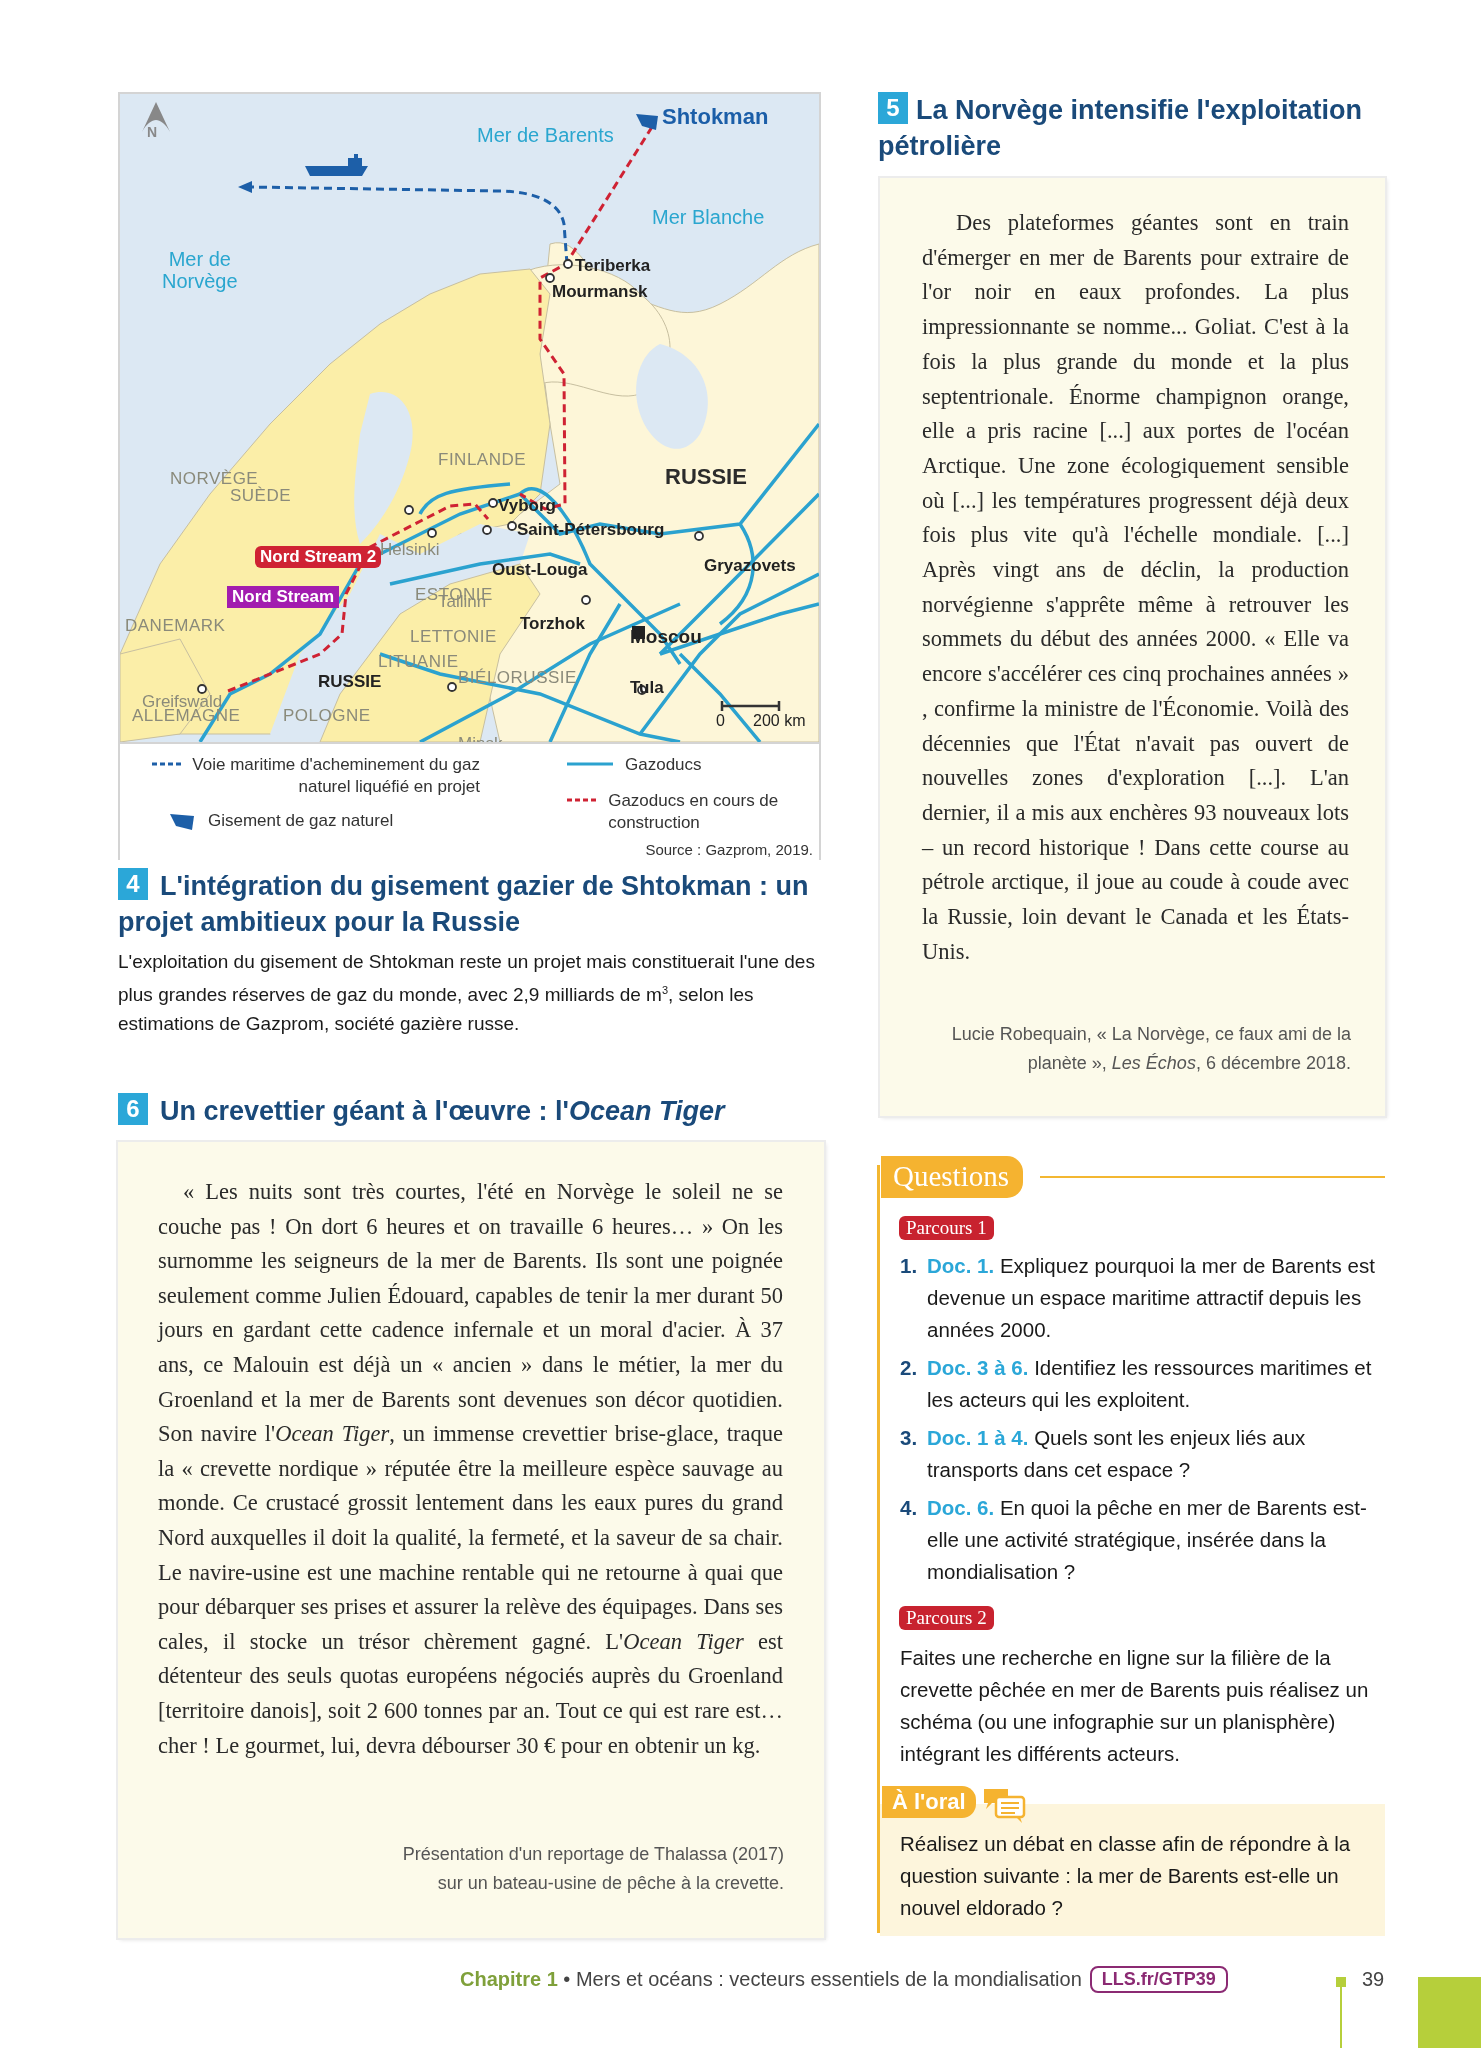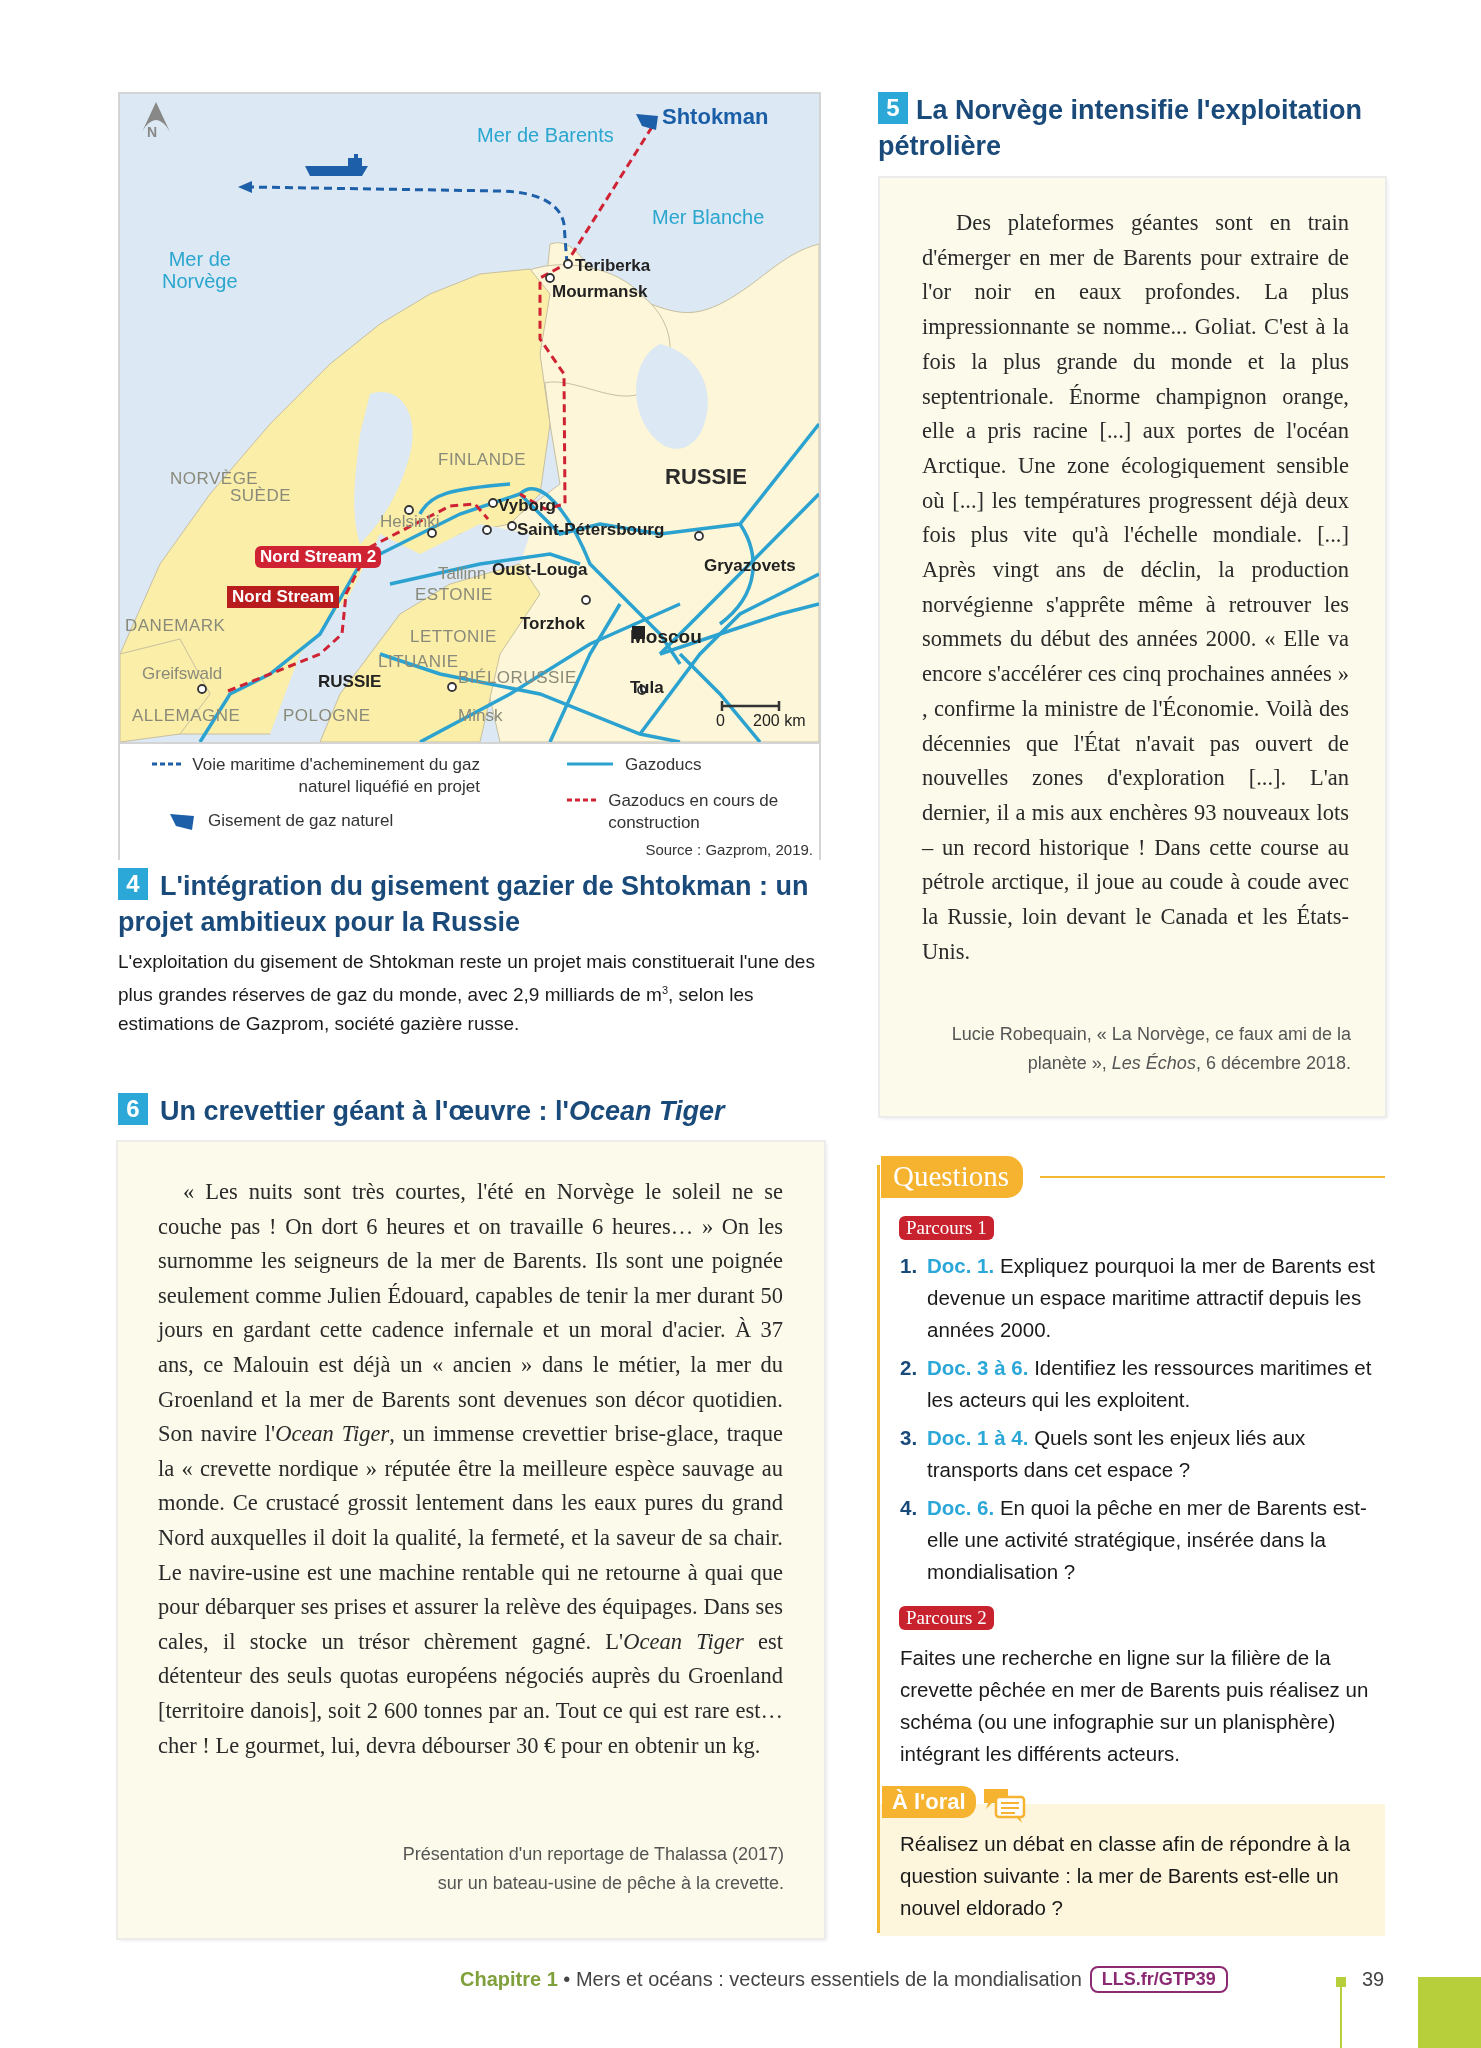--- a/index.html
+++ b/index.html
@@ -8,25 +8,25 @@
 
   
   .map-frame { position:absolute; left:118px; top:92px; width:703px; height:768px;
                border:2px solid #d4d4d4; background:#fff; box-sizing:border-box; }
   .map-area { position:absolute; left:0; top:0; width:699px; height:648px; background:#dce8f3; overflow:hidden; }
   .map-area svg { position:absolute; left:0; top:0; }
   .map-label { position:absolute; white-space:nowrap; font-family:"Liberation Sans Narrow","Liberation Sans", sans-serif; }
   .sea { color:#2aa6cf; font-size:20px; line-height:22px; text-align:center; }
   .country { color:#8a8a7a; font-size:17px; letter-spacing:0.5px; }
   .city { color:#222; font-size:17px; font-weight:bold; }
-  .city-grey { color:#8a8a7a; font-size:17px; }
+  .city-grey { color:#8a8a7a; font-size:17px;margin-top:28px; }
   .russia-big { color:#2b2b2b; font-size:22px; font-weight:bold; }
   .shtokman-label { color:#1b5ea8; font-size:22px; font-weight:bold; }
   .ns2-tag { background:#cf2233; color:#fff; font-weight:bold; font-size:17px; padding:1px 5px;border-radius:6px; }
-  .ns-tag { background:#b91c1c; color:#fff; font-weight:bold; font-size:17px; padding:1px 5px; }
+  .ns-tag { background:#a21caf; color:#fff; font-weight:bold; font-size:17px; padding:1px 5px; }
   .scale-label { color:#222; font-size:16px; }
 
   .legend { position:absolute; left:0; top:648px; width:699px; height:116px; background:#fff;
             border-top:2px solid #d4d4d4; font-size:17px; color:#333; }
   .legend-item { position:absolute; display:flex; align-items:flex-start; gap:10px; line-height:22px; }
   .legend-source { position:absolute; right:6px; bottom:2px; font-size:15px; color:#333; }
 
   
   .doc-heading { position:absolute; color:#1a4a7a; font-weight:bold; font-size:27px; line-height:36px; }
   .doc-num { display:inline-block; background:#2ba7d8; color:#fff; font-weight:bold; font-size:24px;

